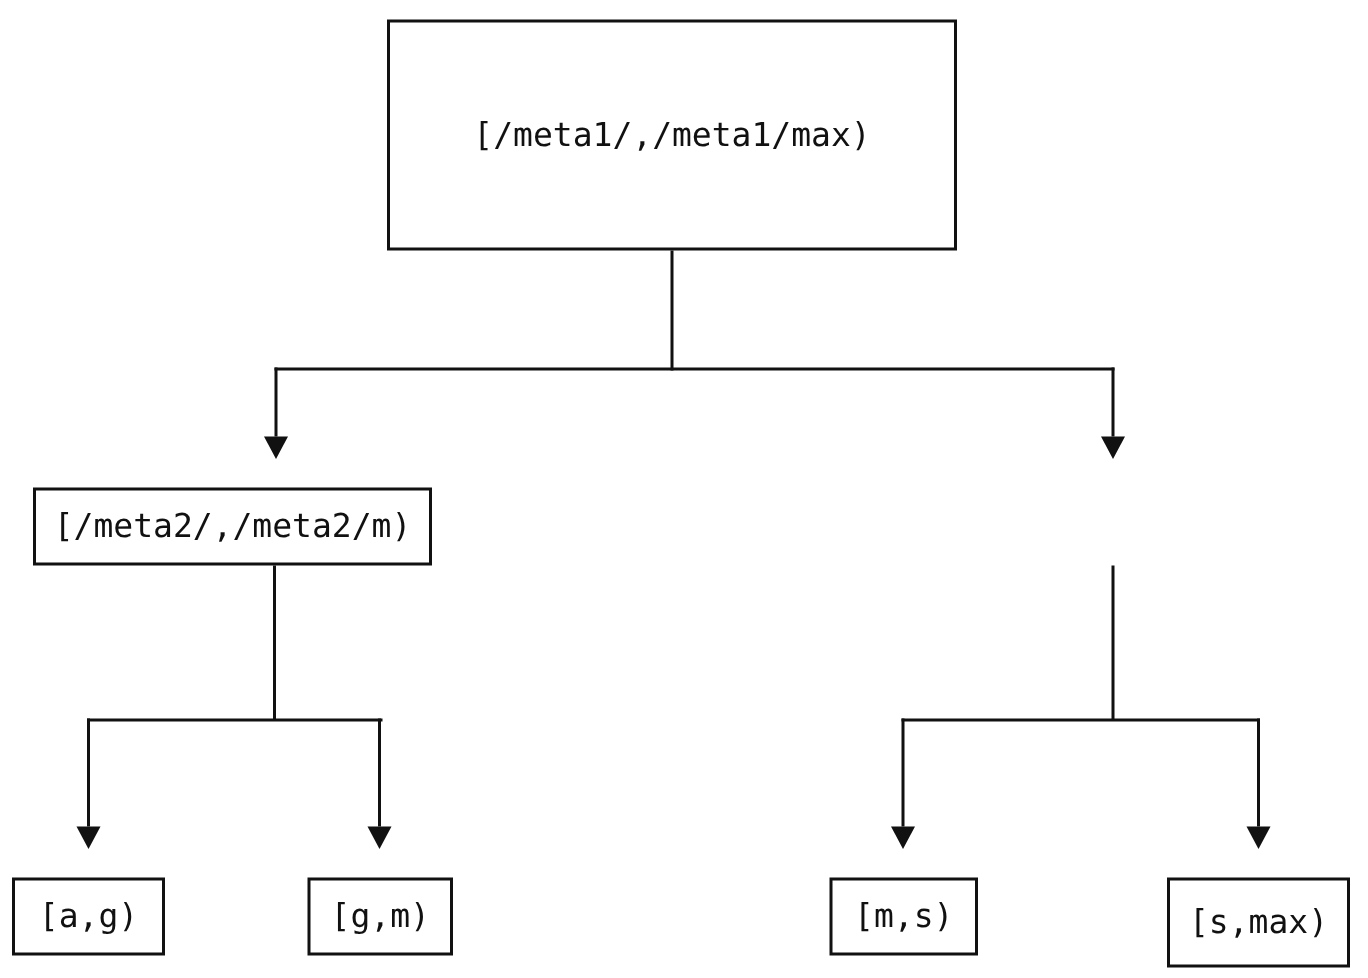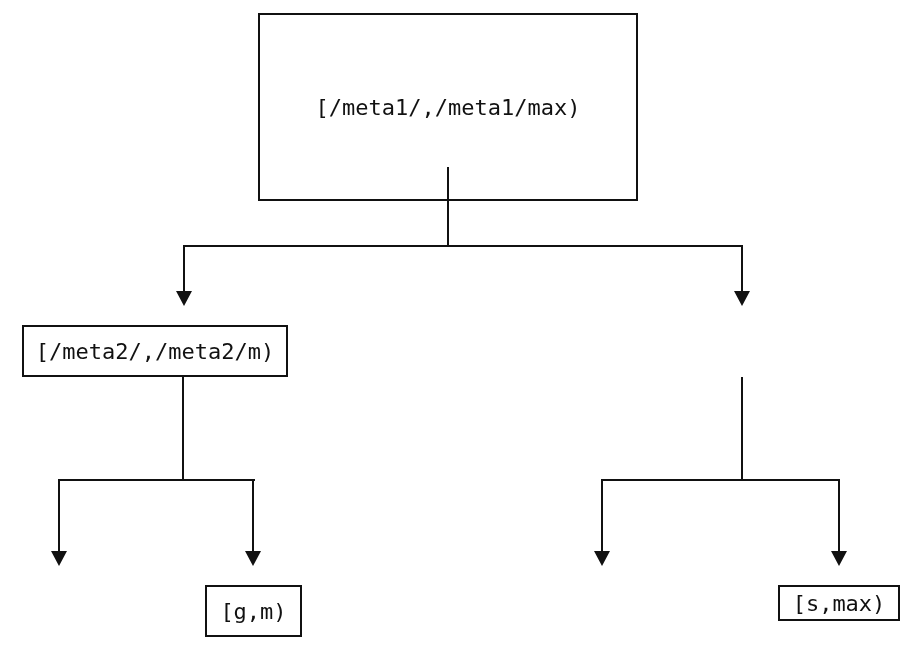--- a/index.html
+++ b/index.html
@@ -38,21 +38,21 @@
     border-left: 8px solid transparent;
     border-right: 8px solid transparent;
     border-top: 15px solid var(--fg, #111111);
   }
 </style>
 </head>
 <body>
 
 <div class="canvas">
 
-  <div class="node" style="left:258px; top:13px; width:380px; height:188px;">
+  <div class="node" style="left:258px; top:13px; width:380px; height:154px;">
     <span>[/meta1/,/meta1/max)</span>
   </div>
 
   <div class="edge" style="left:447px; top:167px; width:2px; height:80px;"></div>
   <div class="edge" style="left:183px; top:245px; width:560px; height:2px;"></div>
   <div class="edge" style="left:183px; top:245px; width:2px; height:46px;"></div>
   <div class="edge" style="left:741px; top:245px; width:2px; height:46px;"></div>
   <div class="arrow" style="left:176px; top:291px;"></div>
   <div class="arrow" style="left:734px; top:291px;"></div>
 
@@ -67,20 +67,26 @@
   <div class="arrow" style="left:51px; top:551px;"></div>
   <div class="arrow" style="left:245px; top:551px;"></div>
 
   <div class="edge" style="left:741px; top:377px; width:2px; height:103px;"></div>
   <div class="edge" style="left:601px; top:479px; width:239px; height:2px;"></div>
   <div class="edge" style="left:601px; top:479px; width:2px; height:72px;"></div>
   <div class="edge" style="left:838px; top:479px; width:2px; height:72px;"></div>
   <div class="arrow" style="left:594px; top:551px;"></div>
   <div class="arrow" style="left:831px; top:551px;"></div>
 
+  <div class="node" style="left:8px; top:585px; width:102px; height:52px;">
+    <span>[a,g)</span>
+  </div>
   <div class="node" style="left:205px; top:585px; width:97px; height:52px;">
     <span>[g,m)</span>
   </div>
-  <div class="node" style="left:778px; top:585px; width:122px; height:36px;">
+  <div class="node" style="left:553px; top:585px; width:99px; height:52px;">
+    <span>[m,s)</span>
+  </div>
+  <div class="node" style="left:778px; top:585px; width:122px; height:60px;">
     <span>[s,max)</span>
   </div>
 
 </div>
 
 </body></html>

